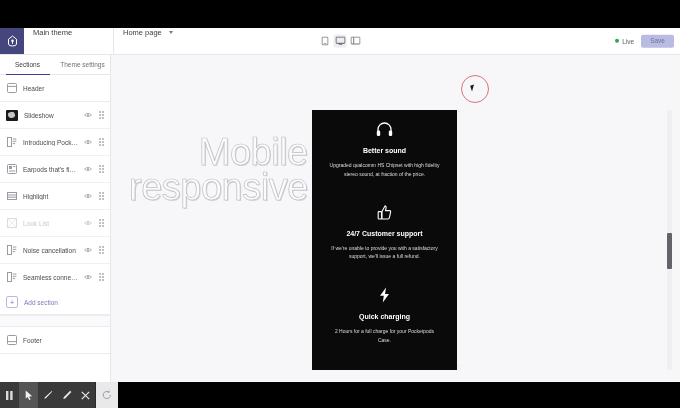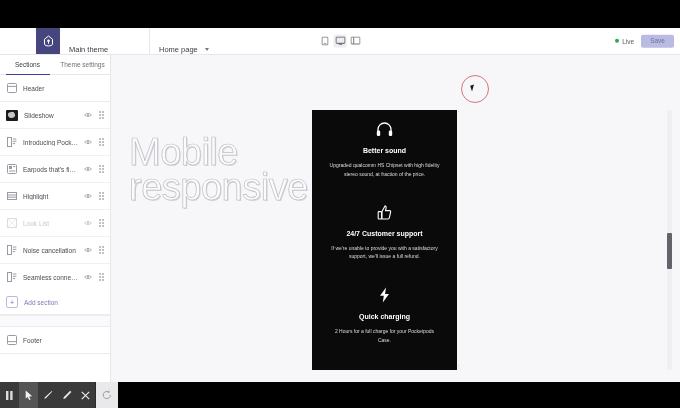--- a/index.html
+++ b/index.html
@@ -12,21 +12,21 @@
   .screen{position:relative;width:680px;height:408px;background:#000;}
 
   
   .bar-top{position:absolute;left:0;top:0;width:680px;height:28px;background:#000;}
   .bar-bottom{position:absolute;left:0;bottom:0;width:680px;height:26px;background:#000;}
 
   
   .app{position:absolute;left:0;top:28px;width:680px;height:354px;background:#fff;overflow:hidden;}
 
   
-  .topbar{position:relative;height:26px;background:#fff;border-bottom:1px solid #e7e7ea;display:flex;align-items:flex-end;padding-left:36px;}
+  .topbar{position:relative;height:26px;background:#fff;border-bottom:1px solid #e7e7ea;display:flex;align-items:flex-start;}
   .logo{width:24px;height:26px;background:#46467f;display:flex;align-items:center;justify-content:center;flex:0 0 24px;}
   .logo svg{display:block;}
   .theme-name{font-size:7.5px;color:#3c3c44;padding-left:9px;width:80px;white-space:nowrap;overflow:hidden;}
   .sep-v{width:1px;height:26px;background:#e7e7ea;}
   .page-pick{display:flex;align-items:center;gap:7px;padding-left:9px;font-size:7.5px;color:#3c3c44;white-space:nowrap;}
   .caret{width:0;height:0;border-left:2.5px solid transparent;border-right:2.5px solid transparent;border-top:3px solid #77777f;}
 
   .devicegroup{position:absolute;left:50%;top:50%;transform:translate(-50%,-50%);display:flex;gap:2px;}
   .devbtn{width:13px;height:13px;display:flex;align-items:center;justify-content:center;border-radius:2px;background:transparent;}
   .devbtn.active{background:#ededf2;}
@@ -63,21 +63,21 @@
   .grip{width:5px;height:9px;display:grid;grid-template-columns:1.5px 1.5px;grid-template-rows:1.5px 1.5px 1.5px;gap:1.5px;align-content:center;justify-content:center;}
   .grip i{background:#b4b4bd;display:block;width:1.5px;height:1.5px;border-radius:50%;}
   .addrow{display:flex;align-items:center;height:24px;padding:0 6px;gap:6px;}
   .plusbox{width:10px;height:10px;border:1px solid #b9b9e0;border-radius:2px;display:flex;align-items:center;justify-content:center;color:#6f71c4;font-size:7px;line-height:1;flex:0 0 10px;}
   .addlabel{font-size:6.5px;color:#7a7ab5;}
   .spacer-gap{height:10px;background:#fafafc;border-top:1px solid #ececf0;border-bottom:1px solid #ececf0;}
 
   
   .canvas{flex:1;position:relative;background:#f7f7f9;overflow:hidden;}
   .bigtext{position:absolute;left:18px;top:80px;font-size:38px;line-height:0.92;letter-spacing:-0.5px;color:#fbfbfc;
-    -webkit-text-stroke:0.7px #bdbdc6; text-shadow:1px 1px 0 #d6d6dd;}
+    -webkit-text-stroke:0.7px #bdbdc6; text-shadow:1px 1px 0 #d6d6dd;text-align:right;}
 
   
   .phone{position:absolute;left:201px;top:55px;width:145px;height:260px;background:#0a0a0a;overflow:hidden;}
   .pblock{padding:12px 10px 0;text-align:center;color:#fff;}
   .picon{display:flex;justify-content:center;margin-bottom:10px;}
   .ptitle{font-size:7px;font-weight:bold;margin-bottom:7px;}
   .pbody{font-size:5px;line-height:1.75;color:#ddd;padding:0 6px;}
 
   
   .vscroll{position:absolute;right:8px;top:55px;width:5px;height:260px;background:#efeff2;}

